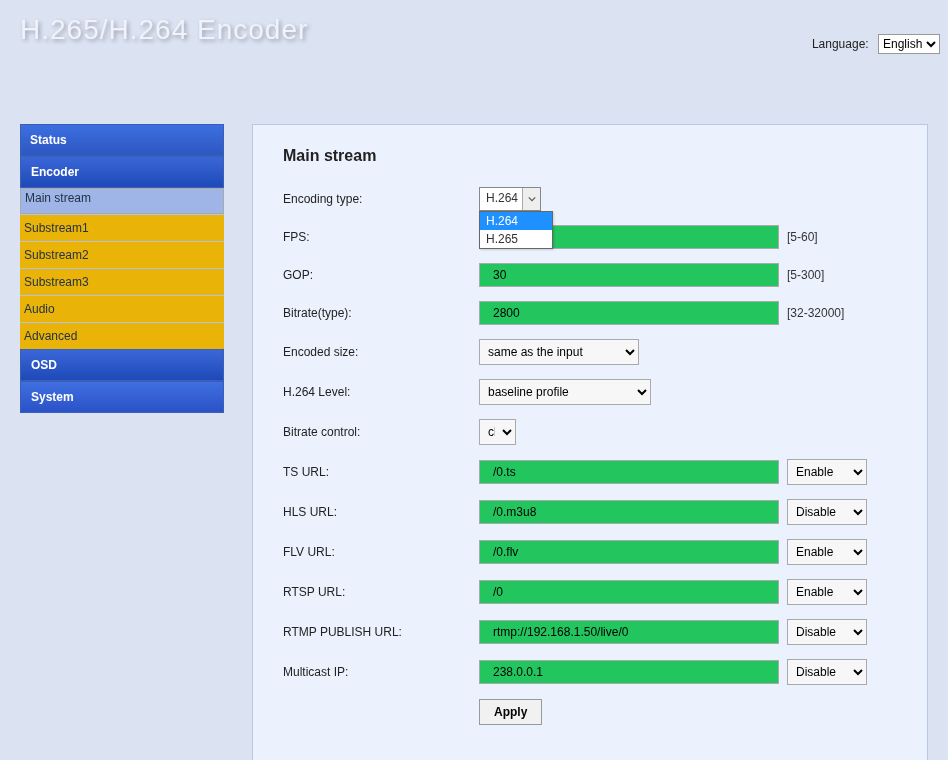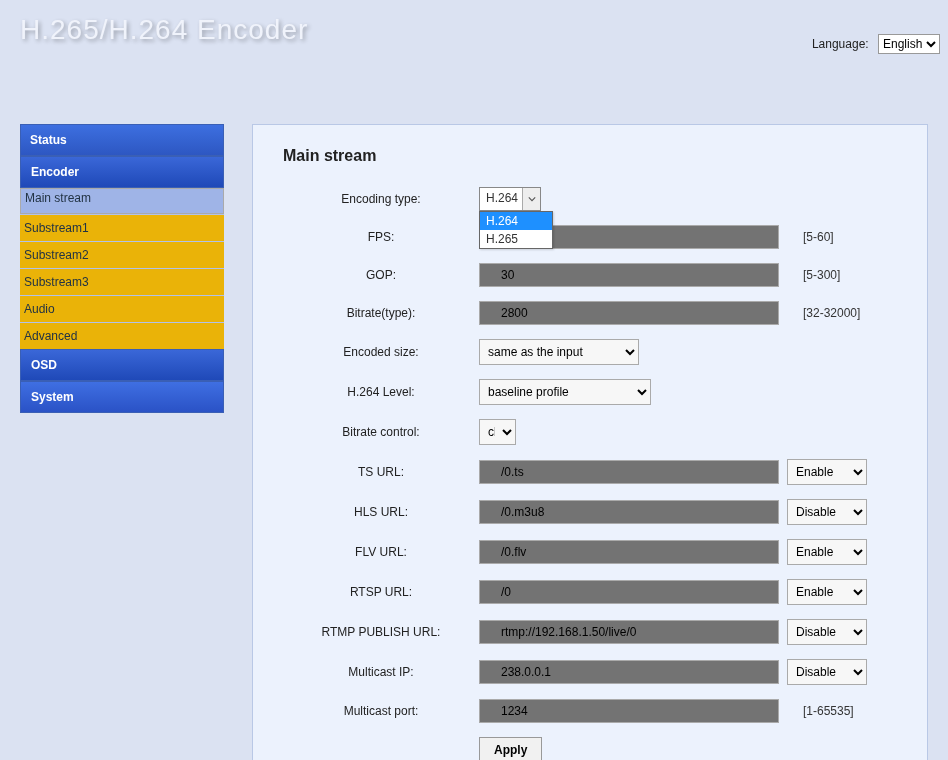--- a/index.html
+++ b/index.html
@@ -50,38 +50,38 @@
   .nav-sub.sel { background: #9fb4e7; }
   .content {
     flex: 1;
     background: #ecf2fd;
     border: 1px solid #b9c8e6;
     padding: 22px 30px 20px 30px;
     min-height: 640px;
   }
   .page-title { font-size: 16px; font-weight: bold; color: #222; margin-bottom: 22px; }
   .form-row { display: flex; align-items: center; margin-bottom: 14px; position: relative; }
-  .form-label { width: 196px; font-size: 12px; color: #222; text-align: center; }
+  .form-label { width: 196px; font-size: 12px; color: #222; }
   .form-field { }
   input.txt {
     height: 24px;
     border: 1px solid #aaa;
-    padding: 2px 21px;
-    font-size: 12px;
-    background: #737373;
+    padding: 2px 13px;
+    font-size: 12px;
+    background: #22c55e;
   }
   .w300 { width: 300px; }
   .sel {
     height: 26px;
     border: 1px solid #aaa;
     background: #f7f7f7;
     font-size: 12px;
     padding: 2px 4px;
   }
-  .hint { font-size: 12px; color: #333; margin-left: 24px; }
+  .hint { font-size: 12px; color: #333; margin-left: 8px; }
   .url-row input.txt { width: 300px; }
   .url-row .sel { margin-left: 8px; width: 80px; }
   .apply-btn {
     display: inline-block;
     border: 1px solid #999;
     background: #f1f1f1;
     padding: 5px 14px;
     font-size: 12px;
     font-weight: bold;
     cursor: pointer;
@@ -241,25 +241,20 @@
       <input class="txt" value="rtmp://192.168.1.50/live/0" style="">
       <select class="sel"><option>Disable</option></select>
     </div>
 
     <div class="form-row url-row">
       <div class="form-label">Multicast IP:</div>
       <input class="txt" value="238.0.0.1" style="">
       <select class="sel"><option>Disable</option></select>
     </div>
 
-    <div class="form-row">
-      <div class="form-label">Multicast port:</div>
-      <input class="txt w300" value="1234" style="">
-      <span class="hint">[1-65535]</span>
-    </div>
 
     <div class="form-row">
       <div class="form-label"></div>
       <button class="apply-btn">Apply</button>
     </div>
 
   </div>
 </div>
 
 </body></html>

